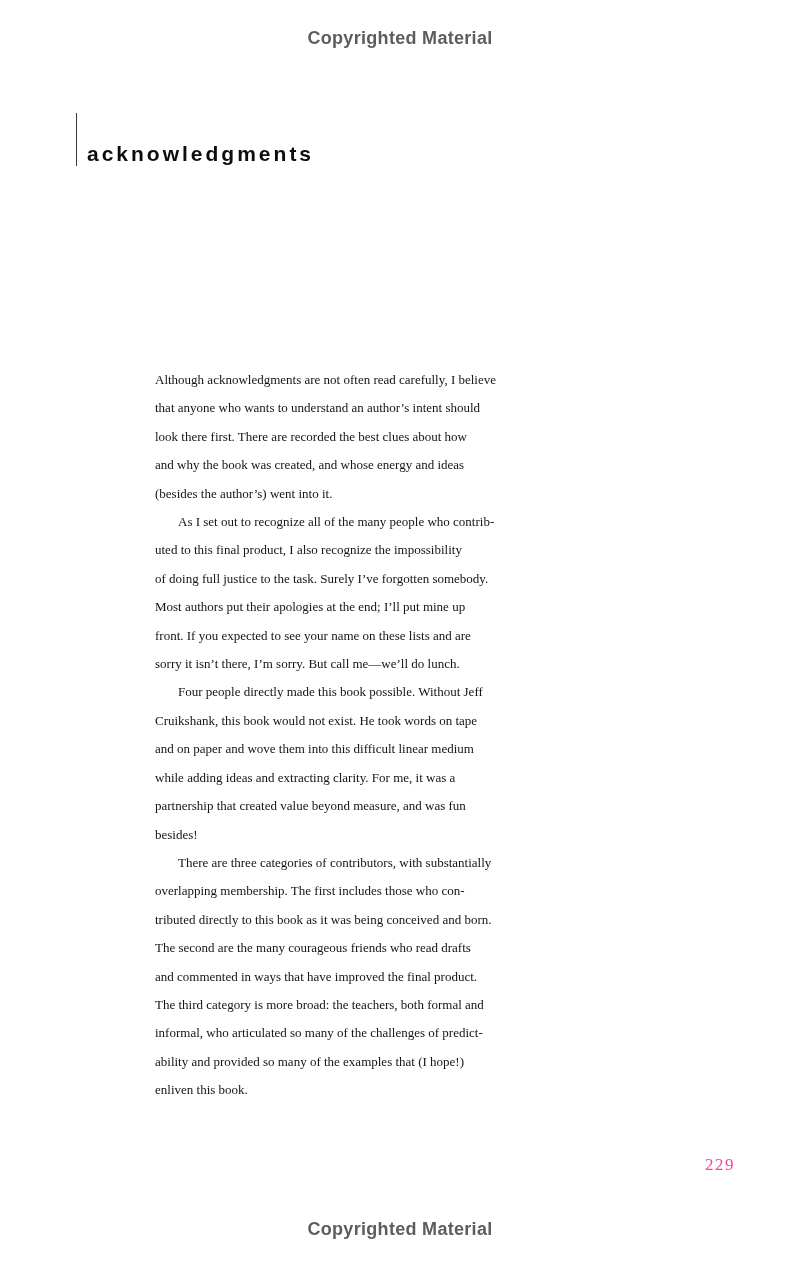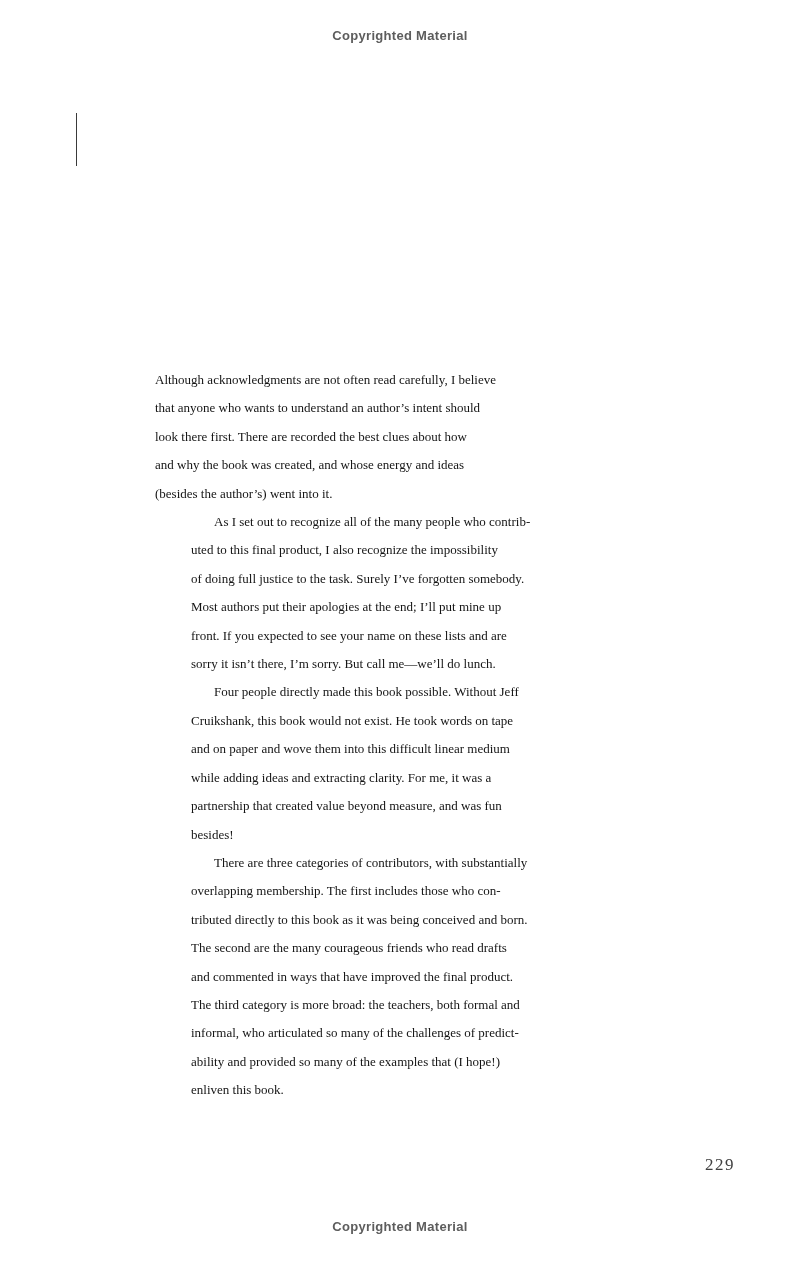--- a/index.html
+++ b/index.html
@@ -15,21 +15,21 @@
     overflow: hidden;
     font-family: "Liberation Serif", serif;
     color: #1a1a1a;
   }
   .copyright-notice {
     position: absolute;
     left: 0;
     width: 100%;
     text-align: center;
     font-family: "Liberation Sans", sans-serif;
-    font-size: 13px;
+    font-size: 18px;
     font-weight: bold;
     color: #5d5d5d;
     letter-spacing: 0.3px;
   }
   .copyright-top { top: 28px; }
   .copyright-bottom { top: 1219px; }
 
   .chapter-rule {
     position: absolute;
     left: 76px;
@@ -57,41 +57,41 @@
     font-size: 13px;
     line-height: 28.4px;
     color: #141414;
   }
   .body-text p {
     margin: 0;
     white-space: pre-line;
   }
   .body-text p.indented {
     text-indent: 23px;
-    margin-left: 36px;
   }
 
   .page-number {
     position: absolute;
     left: 705px;
     top: 1155px;
     font-size: 17px;
     letter-spacing: 1.5px;
-    color: #404040;
+    color: #ec4899;
   }
 </style>
 </head>
 <body>
 
 <div class="page">
 
   <div class="copyright-notice copyright-top">Copyrighted Material</div>
 
   <div class="chapter-rule"></div>
 
+  <h1 class="chapter-heading">acknowledgments</h1>
 
   <div class="body-text">
     <p>Although acknowledgments are not often read carefully, I believe
 that anyone who wants to understand an author’s intent should
 look there first. There are recorded the best clues about how
 and why the book was created, and whose energy and ideas
 (besides the author’s) went into it.</p>
     <p class="indented">As I set out to recognize all of the many people who contrib-
 uted to this final product, I also recognize the impossibility
 of doing full justice to the task. Surely I’ve forgotten somebody.

